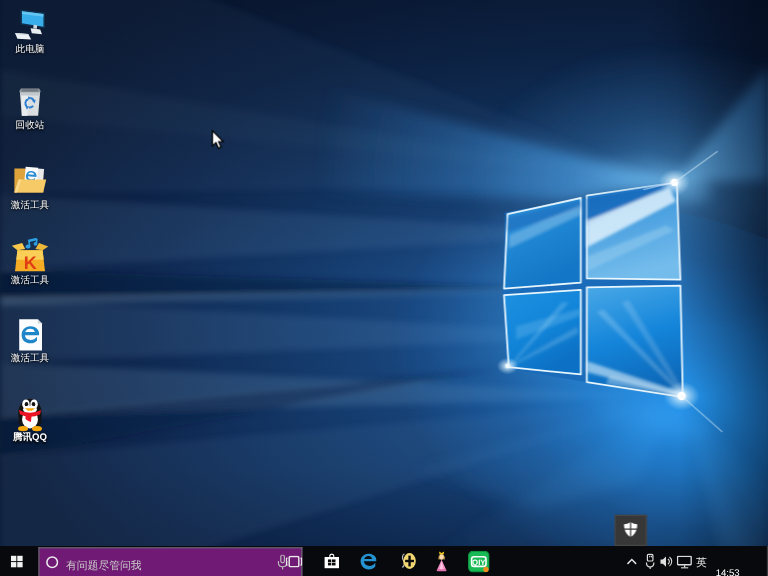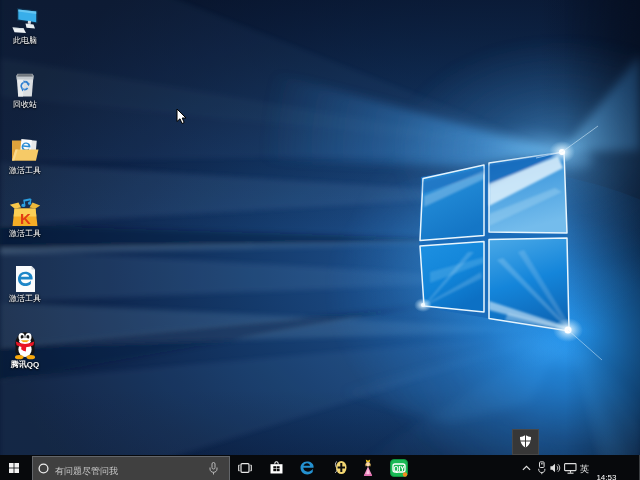--- a/index.html
+++ b/index.html
@@ -2,21 +2,21 @@
 <html><head>
 <meta charset="utf-8">
 <style>
 html,body{margin:0;padding:0;background:#000;}
 #screen{position:relative;width:640px;height:480px;overflow:hidden;font-family:"Liberation Sans",sans-serif;}
 #wall{position:absolute;left:0;top:0;}
 .dicon{position:absolute;width:48px;text-align:center;}
 .dicon svg{display:block;margin:0 auto;}
 .dlabel{display:block;margin-top:-1px;font-size:8px;color:#fff;text-shadow:0 1px 2px rgba(0,0,0,.9),0 0 2px rgba(0,0,0,.9);line-height:9px;white-space:nowrap;}
 #taskbar{position:absolute;left:0;bottom:0;width:640px;height:25px;background:#07090c;}
-#searchbox{position:absolute;left:32px;top:1px;width:198px;height:24px;background:#404040;border:1px solid #63666a;border-bottom:none;box-sizing:border-box;}
+#searchbox{position:absolute;left:32px;top:1px;width:220px;height:24px;background:#701a75;border:1px solid #63666a;border-bottom:none;box-sizing:border-box;}
 #searchtext{position:absolute;left:22px;top:8px;font-size:9px;color:#c9c9c9;letter-spacing:0px;}
 .tray-ime{position:absolute;top:8px;font-size:9px;color:#e8e8e8;}
 #clock{position:absolute;right:8px;top:18px;text-align:left;color:#fff;font-size:8px;line-height:9.5px;}
 #shieldbox{position:absolute;left:512px;top:429px;width:27px;height:26px;background:#373737;border:1px solid #474747;box-sizing:border-box;}
 </style>
 </head>
 <body>
 <div id="screen">
 <svg id="wall" width="640" height="480" viewBox="0 0 640 480">
   <defs>

